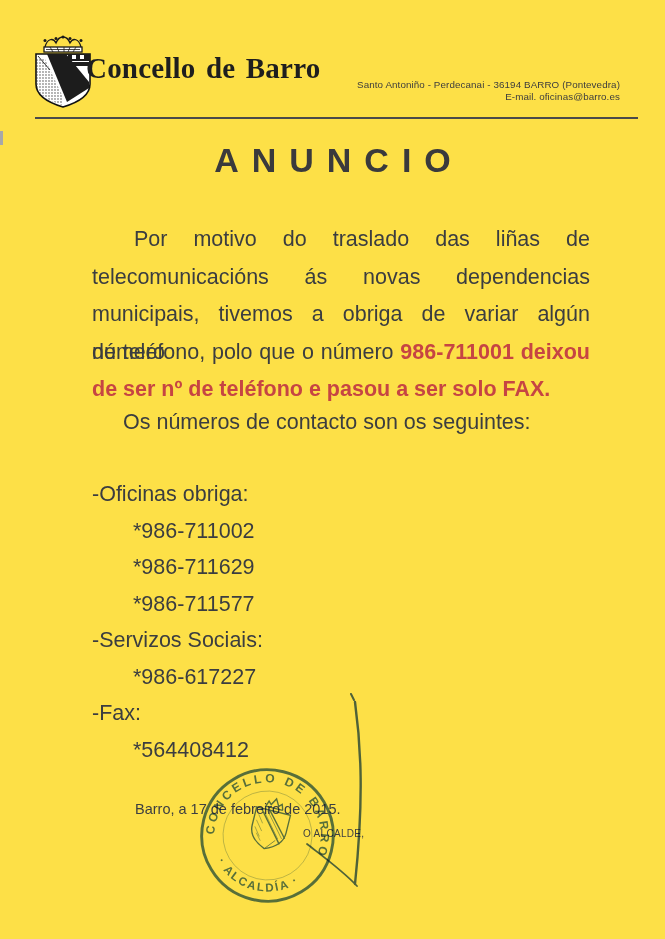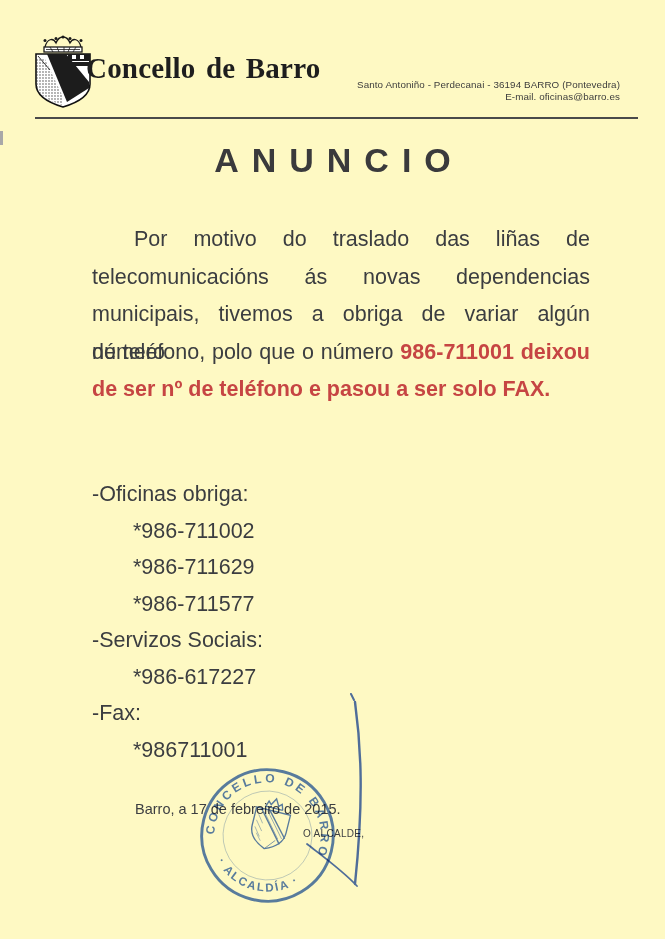--- a/index.html
+++ b/index.html
@@ -1,20 +1,20 @@
 <!DOCTYPE html>
 <html><head>
 <meta charset="utf-8">
 <style>
   html,body{margin:0;padding:0;background:#e8e8e8;}
   .page{
     position:relative;
     width:665px;height:939px;
     margin:0 auto;
-    background:#fef9c3;
+    background:#fde047;
     overflow:hidden;
     font-family:"Liberation Sans","DejaVu Sans",sans-serif;
     color:#3b3d40;
   }
   
   .logo{position:absolute;left:30px;top:35px;width:66px;height:74px;}
   .org-name{
     position:absolute;left:86px;top:52px;
     font-family:"Liberation Serif","DejaVu Serif",serif;
     font-weight:bold;font-size:29px;color:#1e1e1e;
@@ -114,30 +114,31 @@
   <div class="doc-title">ANUNCIO</div>
 
   <div class="para">
     <div class="p-line indent">Por motivo do traslado das liñas de</div>
     <div class="p-line">telecomunicacións ás novas dependencias</div>
     <div class="p-line">municipais, tivemos a obriga de variar algún número</div>
     <div class="p-line"><span>de teléfono, polo que o número</span> <span class="red">986-711001 deixou</span></div>
     <div class="p-line last"><span class="red">de ser nº de teléfono e pasou a ser solo FAX.</span></div>
   </div>
 
+  <div class="intro-line">Os números de contacto son os seguintes:</div>
 
   <div class="contact-list">
     <div class="contact-label">-Oficinas obriga:</div>
     <div class="contact-number">*986-711002</div>
     <div class="contact-number">*986-711629</div>
     <div class="contact-number">*986-711577</div>
     <div class="contact-label">-Servizos Sociais:</div>
     <div class="contact-number">*986-617227</div>
     <div class="contact-label">-Fax:</div>
-    <div class="contact-number">*986711001</div>
+    <div class="contact-number">*564408412</div>
   </div>
 
   <div class="date-line">Barro, a 17 de febreiro de 2015.</div>
   <div class="signer">O ALCALDE,</div>
 
   <svg class="stamp" viewBox="0 0 150 150" aria-hidden="true">
     <g transform="rotate(14 75 75)" stroke="#4a73c8" fill="none">
       <circle cx="75" cy="75" r="68" stroke-width="3"></circle>
       <circle cx="75" cy="75" r="46" stroke-width="0.8" opacity="0.45"></circle>
       <path id="stamp-arc-top" d="M 27.4,102.5 A 55,55 0 1 1 122.6,102.5" stroke="none"></path>

